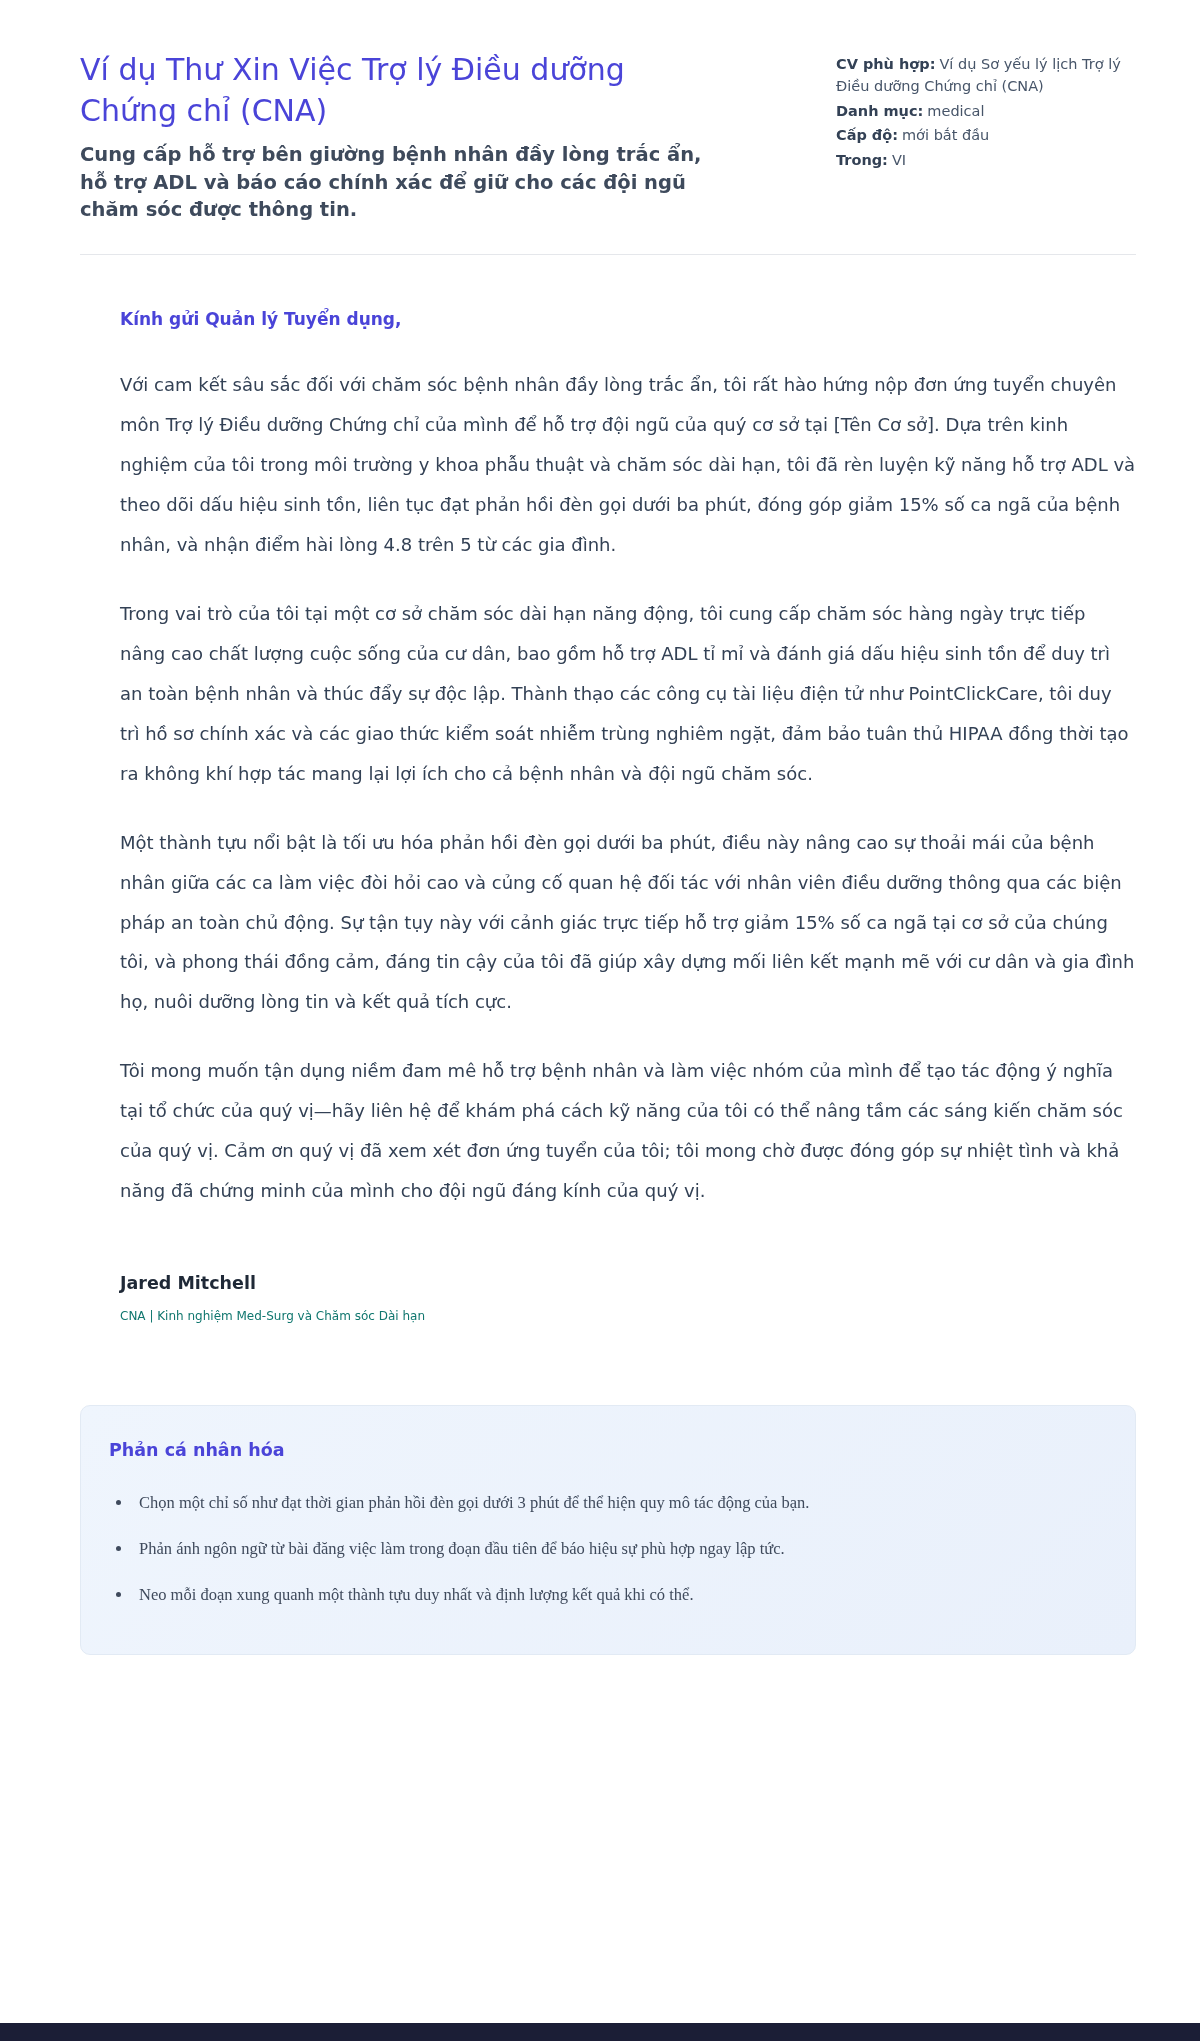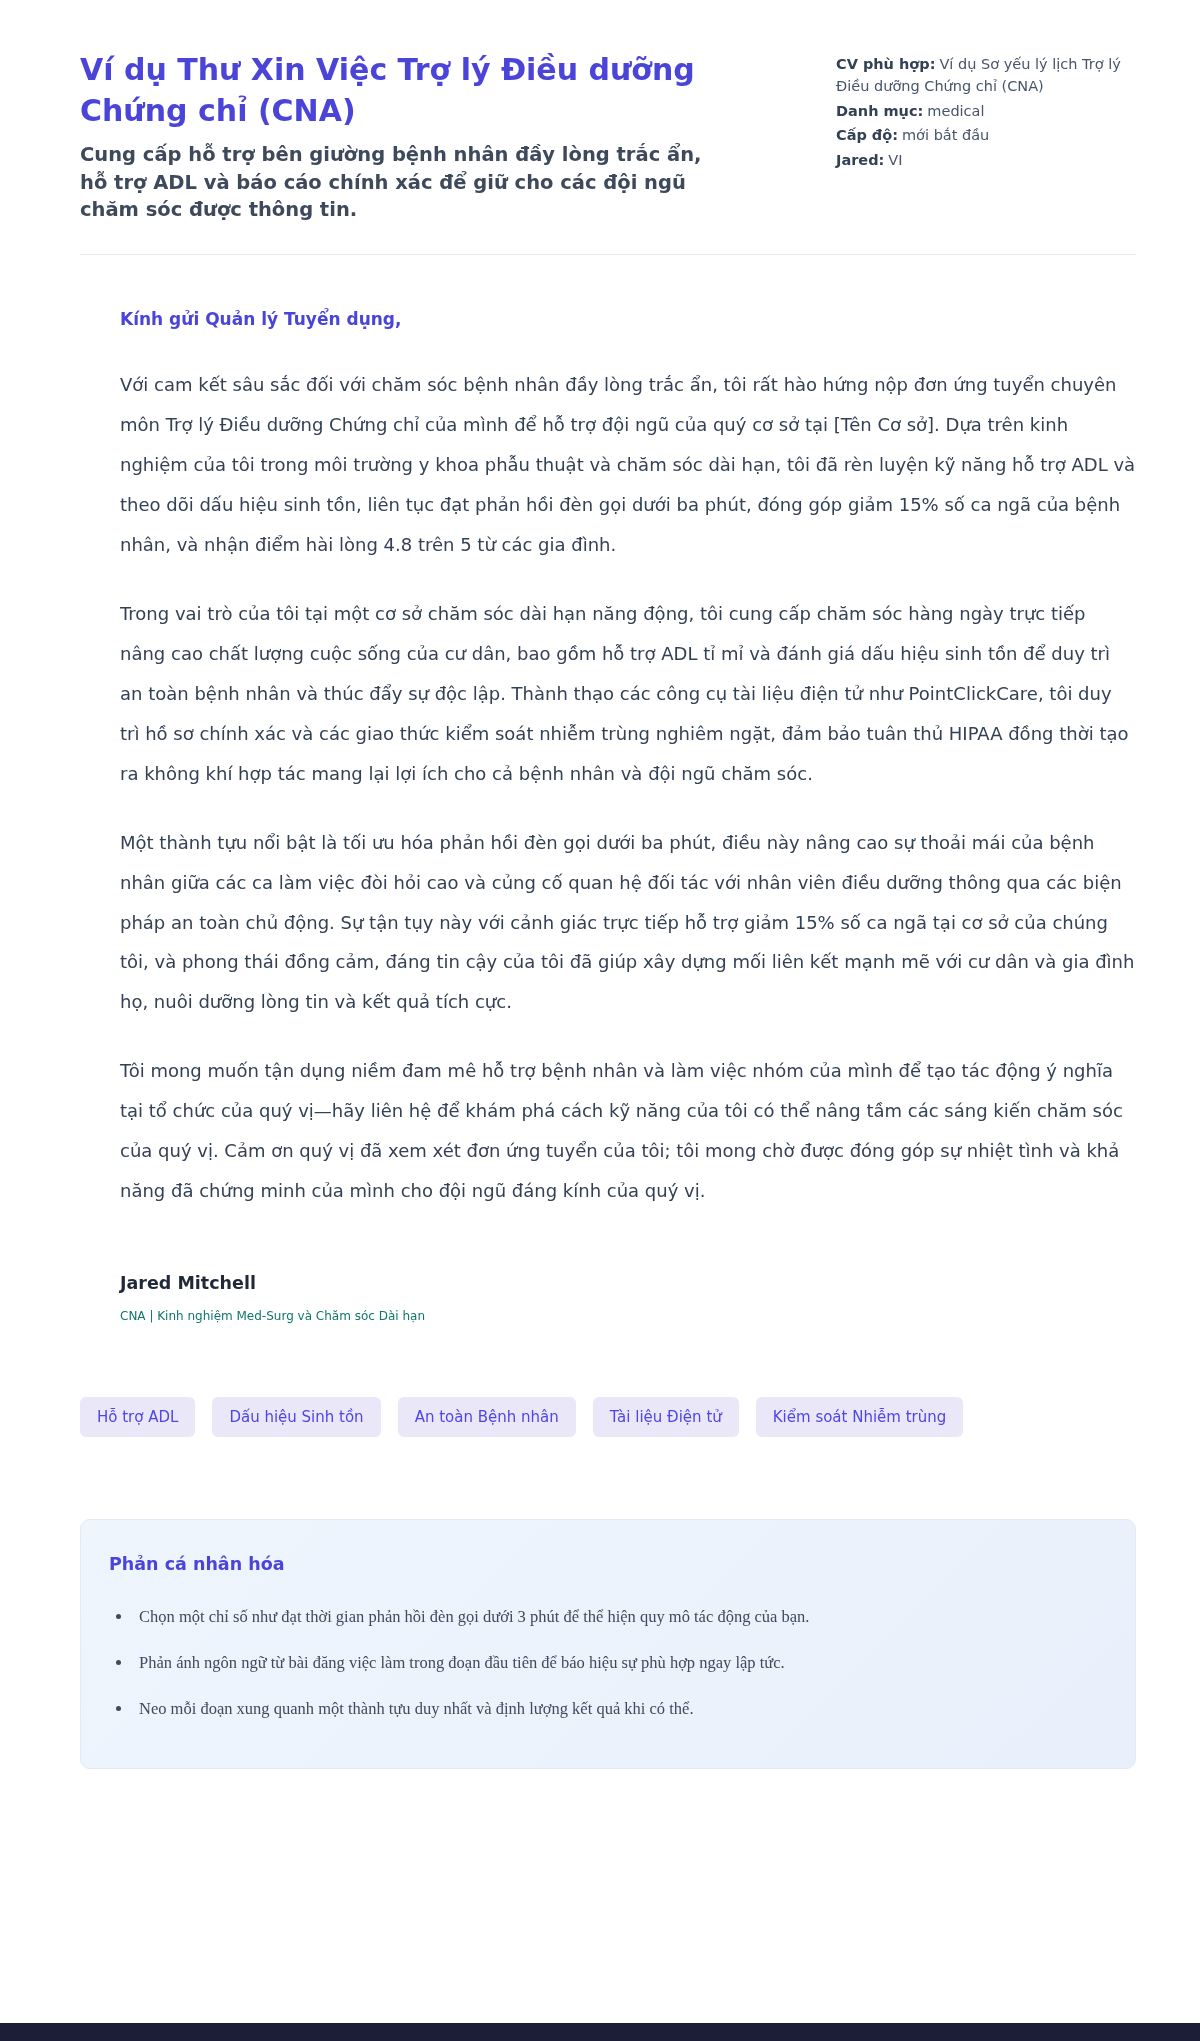--- a/index.html
+++ b/index.html
@@ -13,21 +13,21 @@
     color: #334155;
   }
   .container { padding: 50px 64px 0 80px; }
 
   
   .header { display: flex; justify-content: space-between; align-items: flex-start; }
   .header-left { width: 640px; }
   .page-title {
     font-size: 30px;
     line-height: 1.35;
-    font-weight: 700;
+    font-weight: 400;
     color: #4a44d8;
     margin-bottom: 10px;
   }
   .page-subtitle {
     font-size: 19.5px;
     line-height: 1.42;
     font-weight: 700;
     color: #3e4a5c;
   }
   .header-meta { width: 300px; text-align: left; font-size: 14.5px; line-height: 1.5; padding-top: 4px; }
@@ -113,47 +113,40 @@
       <div class="meta-row">
         <span class="meta-label">CV phù hợp:</span><span>Ví dụ Sơ yếu lý lịch Trợ lý Điều dưỡng Chứng chỉ (CNA)</span>
       </div>
       <div class="meta-row">
         <span class="meta-label">Danh mục:</span><span>medical</span>
       </div>
       <div class="meta-row">
         <span class="meta-label">Cấp độ:</span><span>mới bắt đầu</span>
       </div>
       <div class="meta-row">
-        <span class="meta-label">Jared:</span><span>VI</span>
+        <span class="meta-label">Trong:</span><span>VI</span>
       </div>
     </div>
   </header>
 
   <hr class="divider">
 
   <section class="letter">
     <p class="greeting">Kính gửi Quản lý Tuyển dụng,</p>
     <p class="body-par">Với cam kết sâu sắc đối với chăm sóc bệnh nhân đầy lòng trắc ẩn, tôi rất hào hứng nộp đơn ứng tuyển chuyên môn Trợ lý Điều dưỡng Chứng chỉ của mình để hỗ trợ đội ngũ của quý cơ sở tại [Tên Cơ sở]. Dựa trên kinh nghiệm của tôi trong môi trường y khoa phẫu thuật và chăm sóc dài hạn, tôi đã rèn luyện kỹ năng hỗ trợ ADL và theo dõi dấu hiệu sinh tồn, liên tục đạt phản hồi đèn gọi dưới ba phút, đóng góp giảm 15% số ca ngã của bệnh nhân, và nhận điểm hài lòng 4.8 trên 5 từ các gia đình.</p>
     <p class="body-par">Trong vai trò của tôi tại một cơ sở chăm sóc dài hạn năng động, tôi cung cấp chăm sóc hàng ngày trực tiếp nâng cao chất lượng cuộc sống của cư dân, bao gồm hỗ trợ ADL tỉ mỉ và đánh giá dấu hiệu sinh tồn để duy trì an toàn bệnh nhân và thúc đẩy sự độc lập. Thành thạo các công cụ tài liệu điện tử như PointClickCare, tôi duy trì hồ sơ chính xác và các giao thức kiểm soát nhiễm trùng nghiêm ngặt, đảm bảo tuân thủ HIPAA đồng thời tạo ra không khí hợp tác mang lại lợi ích cho cả bệnh nhân và đội ngũ chăm sóc.</p>
     <p class="body-par">Một thành tựu nổi bật là tối ưu hóa phản hồi đèn gọi dưới ba phút, điều này nâng cao sự thoải mái của bệnh nhân giữa các ca làm việc đòi hỏi cao và củng cố quan hệ đối tác với nhân viên điều dưỡng thông qua các biện pháp an toàn chủ động. Sự tận tụy này với cảnh giác trực tiếp hỗ trợ giảm 15% số ca ngã tại cơ sở của chúng tôi, và phong thái đồng cảm, đáng tin cậy của tôi đã giúp xây dựng mối liên kết mạnh mẽ với cư dân và gia đình họ, nuôi dưỡng lòng tin và kết quả tích cực.</p>
     <p class="body-par">Tôi mong muốn tận dụng niềm đam mê hỗ trợ bệnh nhân và làm việc nhóm của mình để tạo tác động ý nghĩa tại tổ chức của quý vị—hãy liên hệ để khám phá cách kỹ năng của tôi có thể nâng tầm các sáng kiến chăm sóc của quý vị. Cảm ơn quý vị đã xem xét đơn ứng tuyển của tôi; tôi mong chờ được đóng góp sự nhiệt tình và khả năng đã chứng minh của mình cho đội ngũ đáng kính của quý vị.</p>
 
     <div class="signature">
       <div class="signature-name">Jared Mitchell</div>
       <div class="signature-role">CNA | Kinh nghiệm Med-Surg và Chăm sóc Dài hạn</div>
     </div>
   </section>
 
-  <div class="tags">
-    <span class="tag">Hỗ trợ ADL</span>
-    <span class="tag">Dấu hiệu Sinh tồn</span>
-    <span class="tag">An toàn Bệnh nhân</span>
-    <span class="tag">Tài liệu Điện tử</span>
-    <span class="tag">Kiểm soát Nhiễm trùng</span>
-  </div>
 
   <section class="tips-box">
     <h2 class="tips-title">Phản cá nhân hóa</h2>
     <ul class="tips-list">
       <li>Chọn một chỉ số như đạt thời gian phản hồi đèn gọi dưới 3 phút để thể hiện quy mô tác động của bạn.</li>
       <li>Phản ánh ngôn ngữ từ bài đăng việc làm trong đoạn đầu tiên để báo hiệu sự phù hợp ngay lập tức.</li>
       <li>Neo mỗi đoạn xung quanh một thành tựu duy nhất và định lượng kết quả khi có thể.</li>
     </ul>
   </section>
 

